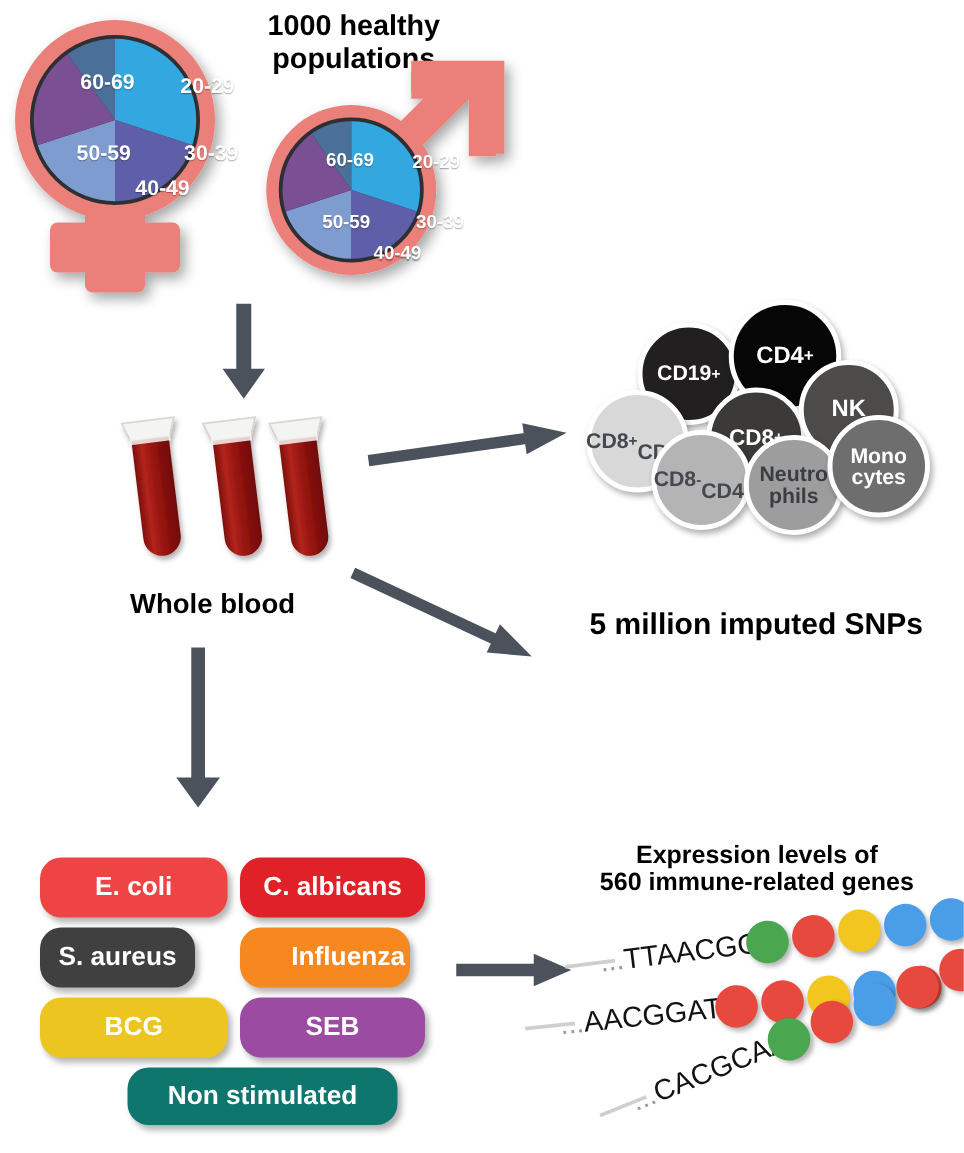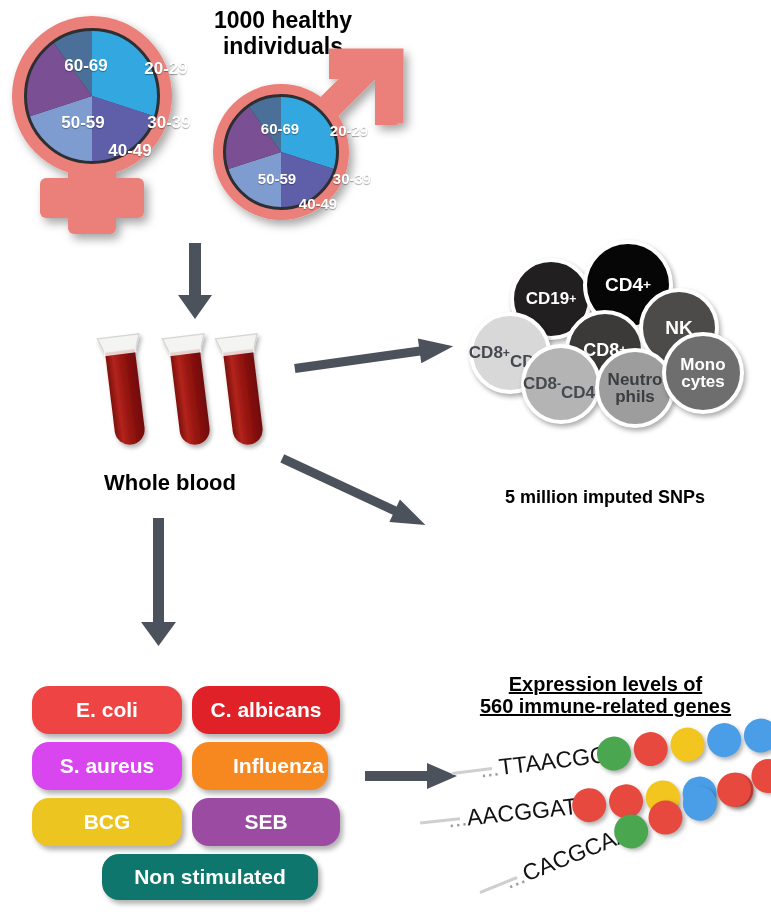--- a/index.html
+++ b/index.html
@@ -19,22 +19,22 @@
   
   .heading {
     font-weight: bold;
     color: #000000;
     text-align: center;
     line-height: 1.12;
     white-space: pre-line;
   }
   .h-top      { left: 168px; top: 8px;   width: 230px; font-size: 23px; }
   .h-immune   { left: 440px; top: 206px; width: 330px; font-size: 20px; }
-  .h-snp      { left: 440px; top: 487px; width: 330px; font-size: 18px; }
-  .h-expr     { left: 440px; top: 673px; width: 331px; font-size: 20px; text-decoration: underline; }
+  .h-snp      { left: 440px; top: 487px; width: 330px; font-size: 24px; }
+  .h-expr     { left: 440px; top: 673px; width: 331px; font-size: 20px; }
   .lbl-blood  { left: 60px;  top: 470px; width: 220px; font-size: 22px; font-weight: bold; text-align: center; color:#000; }
 
   
   .sym { position: absolute; }
   .sym svg { display:block; overflow: visible; }
 
   .pie-label {
     position: absolute;
     color: #ffffff;
     font-weight: bold;
@@ -116,21 +116,21 @@
     width: 40px; height: 3px; background: #cfcfcf;
     transform: translateY(-50%);
   }
 </style>
 </head>
 <body>
 
 <div class="stage">
 
   <div class="abs heading h-top">1000 healthy
-individuals</div>
+populations</div>
 
   <div class="sym" style="left:6px; top:10px;">
     <svg width="185" height="230" viewBox="0 0 185 230">
       <defs>
         <filter id="shadowF" x="-30%" y="-30%" width="170%" height="170%">
           <feDropShadow dx="4" dy="5" stdDeviation="5" flood-color="#000" flood-opacity="0.35"></feDropShadow>
         </filter>
         <clipPath id="pieClipF">
             <circle cx="86" cy="86" r="66"></circle>
           </clipPath>
@@ -272,21 +272,21 @@
     <div class="cell" style="left:66px;  top:104px; width:80px;  height:80px;  background:#b4b4b4; color:#45494f; font-size:17px;">CD8<sup>-</sup><br>CD4<sup>-</sup></div>
     <div class="cell" style="left:140px; top:108px; width:80px;  height:80px;  background:#9d9d9d; color:#3a3d42; font-size:17px;">Neutro<br>phils</div>
     <div class="cell" style="left:207px; top:92px;  width:82px;  height:82px;  background:#6e6e6e; color:#ffffff; font-size:17px;">Mono<br>cytes</div>
   </div>
 
   <div class="abs heading h-snp">5 million imputed SNPs</div>
 
   <div class="stims">
     <div class="stim" style="left:0px;   top:0px;   width:150px; height:48px; background:#ef4444;">E. coli</div>
     <div class="stim" style="left:160px; top:0px;   width:148px; height:48px; background:#e12128;">C. albicans</div>
-    <div class="stim" style="left:0px;   top:56px;  width:150px; height:48px; background:#d946ef;">S. aureus</div>
+    <div class="stim" style="left:0px;   top:56px;  width:124px; height:48px; background:#404040;">S. aureus</div>
     <div class="stim" style="left:160px; top:56px;  width:136px; height:48px; background:#f6881f;padding-left:37px;">Influenza</div>
     <div class="stim" style="left:0px;   top:112px; width:150px; height:48px; background:#ecc521;">BCG</div>
     <div class="stim" style="left:160px; top:112px; width:148px; height:48px; background:#9c4ba3;">SEB</div>
     <div class="stim" style="left:70px; top:168px; width:216px; height:46px; background:#0f766e;">Non stimulated</div>
   </div>
 
   <div class="abs heading h-expr">Expression levels of
 560 immune-related genes</div>
   <div class="strands">
 

